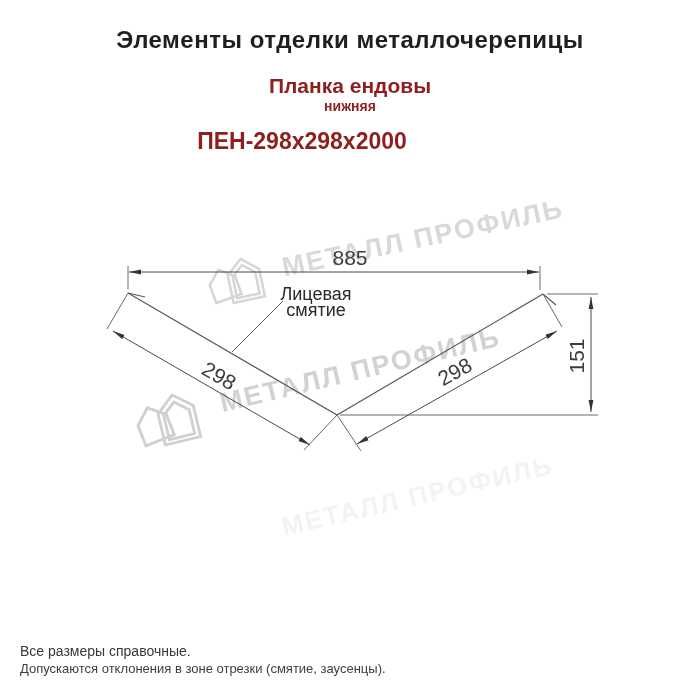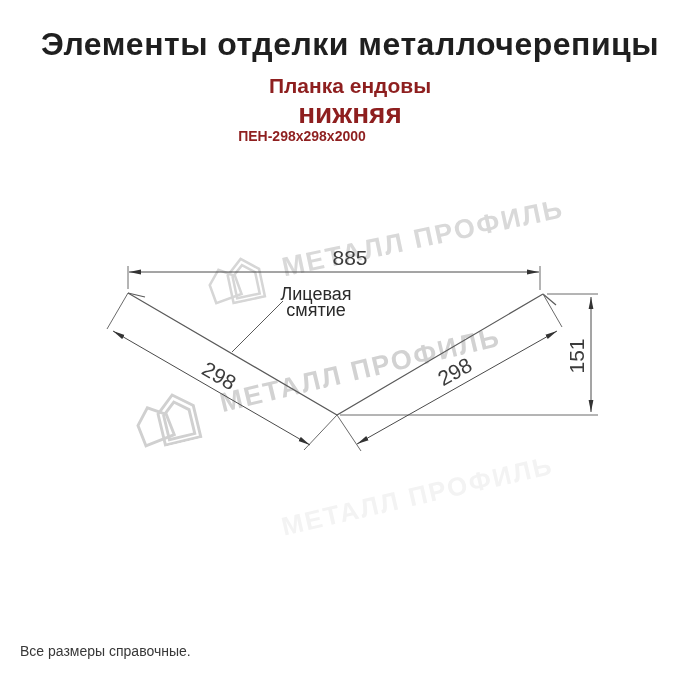--- a/index.html
+++ b/index.html
@@ -3,24 +3,24 @@
 <meta charset="utf-8">
 <style>
   html,body{margin:0;padding:0;background:#fff;}
   #page{
     position:relative;width:700px;height:700px;background:#ffffff;
     font-family:"Liberation Sans", sans-serif;overflow:hidden;
   }
   .abs{position:absolute;}
   .center{text-align:center;}
   
-  .title{left:0;top:26px;width:700px;font-size:32px;font-weight:bold;color:#1f1f1f;letter-spacing:0.5px;}
+  .title{left:0;top:26px;width:700px;font-size:24px;font-weight:bold;color:#1f1f1f;letter-spacing:0.5px;}
   .subtitle1{left:0;top:74px;width:700px;font-size:21px;font-weight:bold;color:#8e1f1f;}
-  .subtitle2{left:0;top:98px;width:700px;font-size:28px;font-weight:bold;color:#8e1f1f;}
-  .prodcode{left:0;top:128px;width:604px;font-size:14px;font-weight:bold;color:#8e1f1f;}
+  .subtitle2{left:0;top:98px;width:700px;font-size:14px;font-weight:bold;color:#8e1f1f;}
+  .prodcode{left:0;top:128px;width:604px;font-size:23px;font-weight:bold;color:#8e1f1f;}
   
   .dim{font-size:21px;color:#3c3c3c;white-space:nowrap;}
   .dim-514{left:310px;top:246px;width:80px;}
   .dim-298l{left:178px;top:364px;width:82px;transform:rotate(30deg);}
   .dim-298r{left:414px;top:360px;width:82px;transform:rotate(-29deg);}
   .dim-151{left:537px;top:344px;width:80px;transform:rotate(-90deg);}
   .face-label{left:266px;top:286px;width:100px;font-size:18px;line-height:16px;color:#2a2a2a;}
   
   .wm{display:flex;align-items:center;gap:14px;transform-origin:left center;pointer-events:none;}
   .wm-text{font-weight:bold;letter-spacing:2px;white-space:nowrap;}
@@ -113,14 +113,15 @@
   <div class="abs center dim dim-298l">298</div>
   <div class="abs center dim dim-298r">298</div>
   <div class="abs center dim dim-151">151</div>
 
   <div class="abs center face-label">
     <div>Лицевая</div>
     <div>смятие</div>
   </div>
 
   <div class="abs note1">Все размеры справочные.</div>
+  <div class="abs note2">Допускаются отклонения в зоне отрезки (смятие, заусенцы).</div>
 
 </div>
 
 </body></html>

